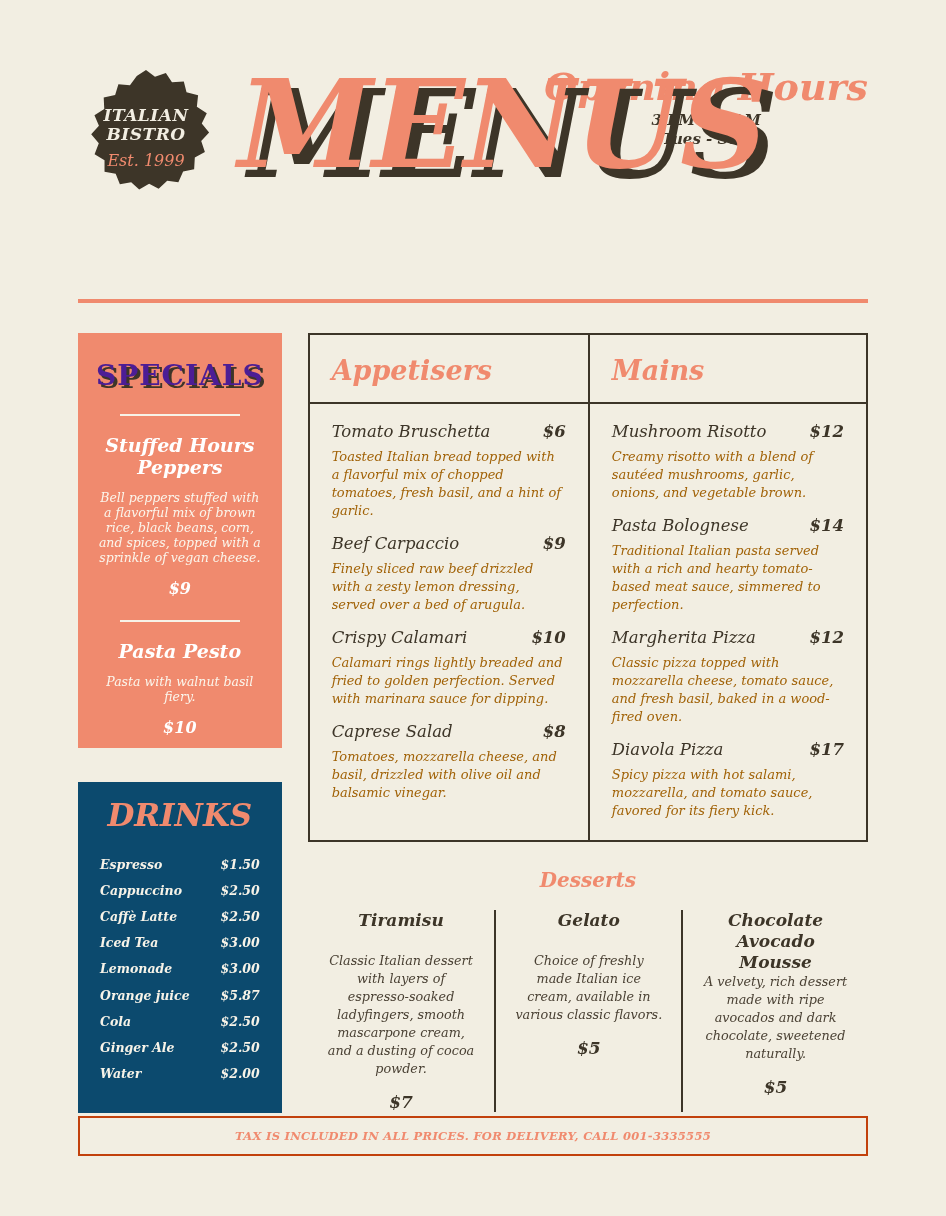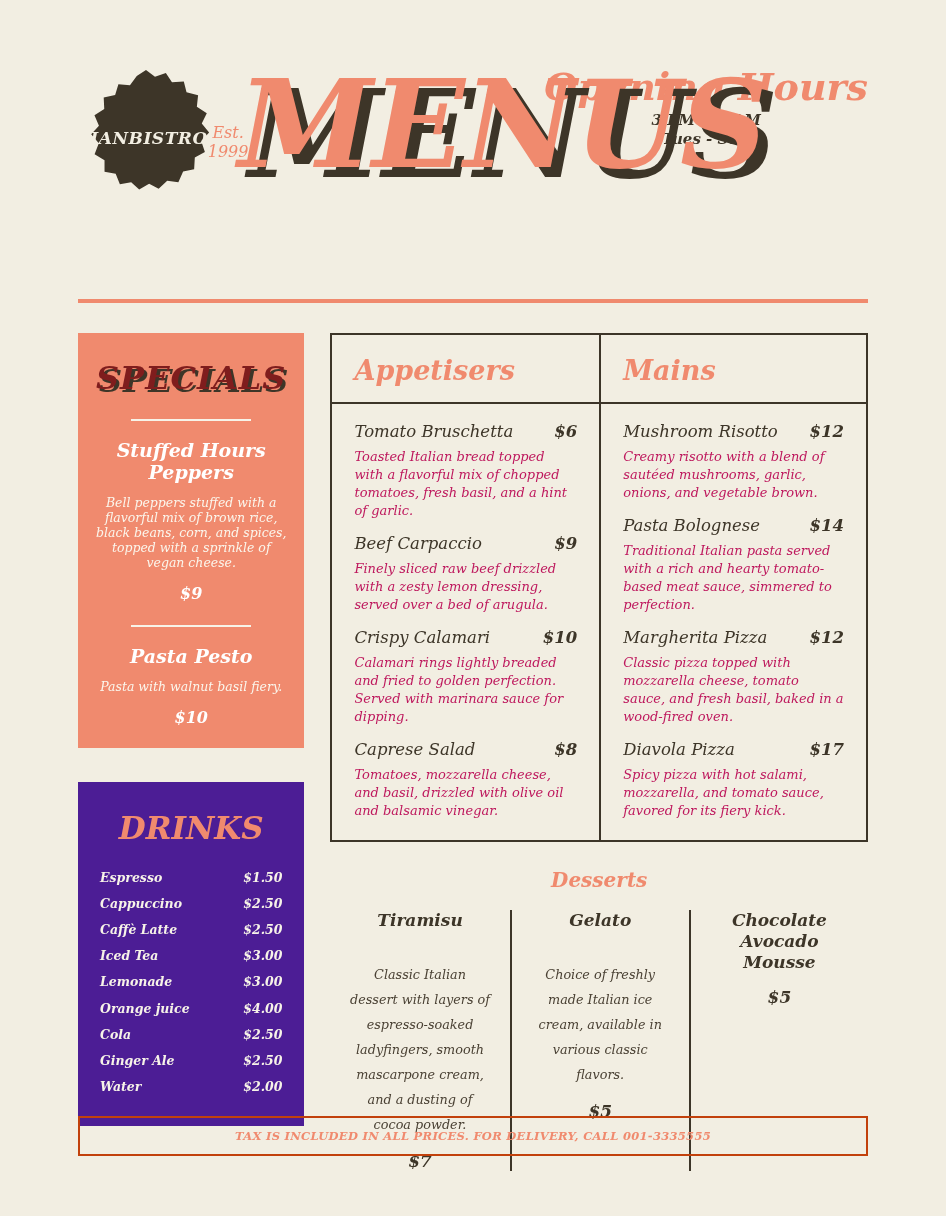--- a/index.html
+++ b/index.html
@@ -50,21 +50,21 @@
       39.1% 82.6%, 30.8% 84.0%, 27.7% 76.2%, 19.5% 74.9%, 19.5% 66.3%,
       12.2% 61.9%, 15.3% 53.8%, 9.7% 47.3%, 15.4% 41.0%, 12.1% 33.2%,
       19.3% 28.7%, 18.9% 20.2%, 27.3% 18.3%, 29.7% 10.4%, 38.2% 11.3%,
       43.2% 4.5%
     );
   }
   .badge-inner {
     position: absolute;
     inset: 0;
     display: flex;
-    flex-direction: row;
+    flex-direction: column;
     align-items: center;
     justify-content: center;
     text-align: center;
     color: #f2eee2;
   }
   .badge-line1, .badge-line2 {
     font-family: "DejaVu Serif", serif;
     font-weight: bold;
     font-style: italic;
     font-size: 17px;
@@ -153,24 +153,23 @@
     padding: 26px 18px 22px;
     text-align: center;
     color: #f7f3e8;
     height: 415px;
     box-sizing: border-box;
   }
   .specials-title {
     position: relative;
     font-family: "DejaVu Serif", serif;
     font-weight: bold;
-    font-style: italic;
-    font-size: 32px;
+    font-size: 28px;
     letter-spacing: 1px;
-    color: #7f1d1d;
+    color: #4c1d95;
     text-shadow: 3px 3px 0 #3d3528;
   }
   .specials-div {
     width: 120px;
     height: 2px;
     background: #f7f3e8;
     margin: 22px auto 18px;
   }
   .special-name {
     font-family: "DejaVu Serif", serif;
@@ -192,23 +191,23 @@
     font-family: "DejaVu Serif", serif;
     font-weight: bold;
     font-style: italic;
     font-size: 16px;
     margin-top: 14px;
     color: #fff;
   }
 
   
   .drinks {
-    background: #4c1d95;
+    background: #0c4a6e;
     margin-top: 34px;
-    padding: 28px 22px 26px;
+    padding: 15px 22px 26px;
     box-sizing: border-box;
   }
   .drinks-title {
     font-family: "DejaVu Serif", serif;
     font-weight: bold;
     font-style: italic;
     font-size: 31px;
     color: #f08a6e;
     text-align: center;
     margin-bottom: 18px;
@@ -271,21 +270,21 @@
     font-size: 16.5px;
     color: #3d3528;
     margin-left: 12px;
   }
   .item-desc {
     font-family: "DejaVu Serif", serif;
     font-style: italic;
     font-size: 13px;
     line-height: 18px;
     margin-top: 7px;
-    color: #be185d;
+    color: #a16207;
   }
 
   
   .desserts {
     margin-top: 26px;
     text-align: center;
   }
   .desserts-title {
     font-family: "DejaVu Serif", serif;
     font-weight: bold;
@@ -308,22 +307,21 @@
     font-style: italic;
     font-size: 17px;
     line-height: 21px;
     color: #3d3528;
     min-height: 42px;
   }
   .dessert-desc {
     font-family: "DejaVu Serif", serif;
     font-style: italic;
     font-size: 12.8px;
-    line-height: 25px;
-    margin-top: 10px;
+    line-height: 18px;
     color: #4a4134;
     text-align: center;
   }
   .dessert-price {
     font-family: "DejaVu Serif", serif;
     font-weight: bold;
     font-style: italic;
     font-size: 17px;
     margin-top: 14px;
     color: #3d3528;
@@ -420,21 +418,21 @@
         <div class="drink-row">
           <span class="drink-name">Iced Tea</span>
           <span class="drink-price">$3.00</span>
         </div>
         <div class="drink-row">
           <span class="drink-name">Lemonade</span>
           <span class="drink-price">$3.00</span>
         </div>
         <div class="drink-row">
           <span class="drink-name">Orange juice</span>
-          <span class="drink-price">$4.00</span>
+          <span class="drink-price">$5.87</span>
         </div>
         <div class="drink-row">
           <span class="drink-name">Cola</span>
           <span class="drink-price">$2.50</span>
         </div>
         <div class="drink-row">
           <span class="drink-name">Ginger Ale</span>
           <span class="drink-price">$2.50</span>
         </div>
         <div class="drink-row">
@@ -544,20 +542,21 @@
           </div>
 
           <div class="dessert">
             <div class="dessert-name">Gelato</div>
             <div class="dessert-desc">Choice of freshly made Italian ice cream, available in various classic flavors.</div>
             <div class="dessert-price">$5</div>
           </div>
 
           <div class="dessert">
             <div class="dessert-name">Chocolate Avocado Mousse</div>
+            <div class="dessert-desc">A velvety, rich dessert made with ripe avocados and dark chocolate, sweetened naturally.</div>
             <div class="dessert-price">$5</div>
           </div>
 
         </div>
       </div>
 
     </div>
   </div>
 
   <div class="footer">

